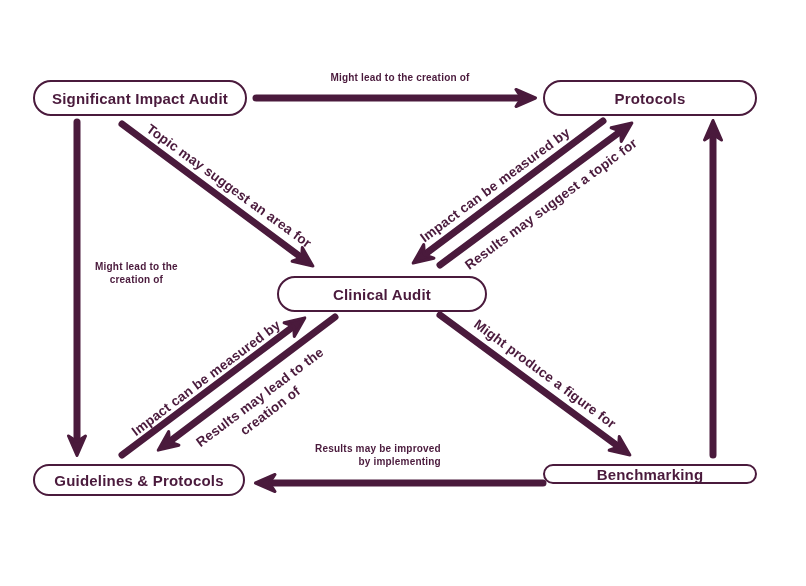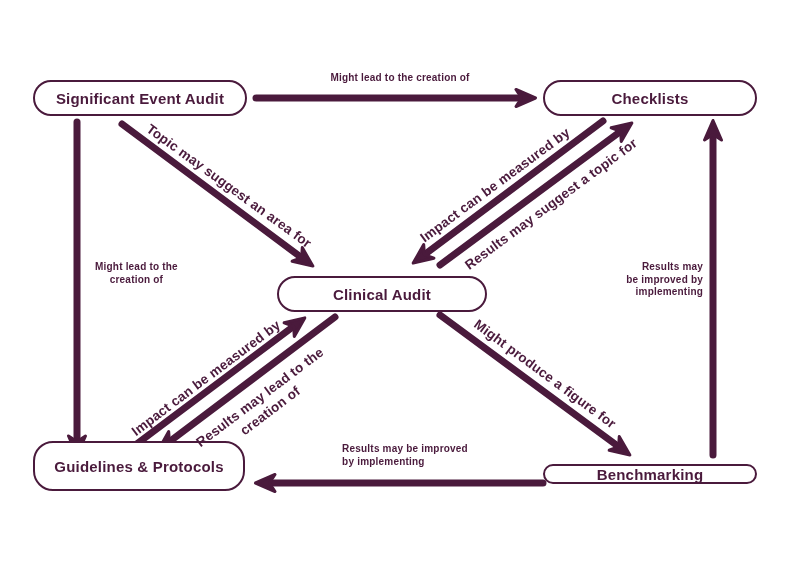--- a/index.html
+++ b/index.html
@@ -26,21 +26,21 @@
     border: 2px solid var(--accent);
     border-radius: 20px;
     font-size: 15px;
     font-weight: 600;
     letter-spacing: 0.2px;
     white-space: nowrap;
   }
   .node-sea          { left: 33px;  top: 80px;  width: 214px; height: 36px; }
   .node-checklists   { left: 543px; top: 80px;  width: 214px; height: 36px; }
   .node-clinical     { left: 277px; top: 276px; width: 210px; height: 36px; }
-  .node-guidelines   { left: 33px;  top: 441px; width: 212px; height: 50px; }
+  .node-guidelines   { left: 33px;  top: 464px; width: 212px; height: 32px; }
   .node-benchmarking { left: 543px; top: 464px; width: 214px; height: 20px; }
   .elabel {
     position: absolute;
     font-size: 10px;
     font-weight: 600;
     letter-spacing: 0.2px;
     line-height: 1.26;
     white-space: pre-line;
     width: max-content;
   }
@@ -51,21 +51,21 @@
   }
   .rot.multi { white-space: pre-line; text-align: center; }
   .lbl-top        { left: 400px; top: 78px; transform: translate(-50%,-50%); white-space: nowrap; }
   .lbl-left       { left: 95px;  top: 261px; text-align: center; }
   .lbl-topic      { left: 229px; top: 186px; transform: translate(-50%,-50%) rotate(36deg); }
   .lbl-impact-up  { left: 495px; top: 185px; transform: translate(-50%,-50%) rotate(-36.5deg); }
   .lbl-results-topic { left: 551px; top: 204px; transform: translate(-50%,-50%) rotate(-36.5deg); }
   .lbl-impact-low { left: 206px; top: 378px; transform: translate(-50%,-50%) rotate(-37deg); }
   .lbl-results-creation { left: 265px; top: 404px; transform: translate(-50%,-50%) rotate(-37deg); }
   .lbl-figure     { left: 545px; top: 374px; transform: translate(-50%,-50%) rotate(36.5deg); }
-  .lbl-bottom     { left: 405px; top: 456px; transform: translate(-50%,-50%); text-align: left; }
+  .lbl-bottom     { left: 378px; top: 456px; transform: translate(-50%,-50%); text-align: right; }
   .lbl-right      { right: 103px; top: 261px; text-align: right; }
 </style>
 </head>
 <body>
 
 <div class="canvas">
 
   <svg class="arrow-layer" viewBox="0 0 806 586" xmlns="http://www.w3.org/2000/svg">
     <defs>
       <marker id="ah" viewBox="0 0 24 24" refX="3" refY="12" markerWidth="24" markerHeight="24" orient="auto" markerUnits="userSpaceOnUse">
@@ -77,35 +77,32 @@
     <line class="arrow" x1="122" y1="124" x2="298" y2="255" marker-end="url(#ah)"></line>
     <line class="arrow" x1="603" y1="121" x2="428" y2="252" marker-end="url(#ah)"></line>
     <line class="arrow" x1="440" y1="265" x2="617" y2="134" marker-end="url(#ah)"></line>
     <line class="arrow" x1="122" y1="455" x2="290" y2="329" marker-end="url(#ah)"></line>
     <line class="arrow" x1="335" y1="317" x2="173" y2="439" marker-end="url(#ah)"></line>
     <line class="arrow" x1="440" y1="315" x2="615" y2="444" marker-end="url(#ah)"></line>
     <line class="arrow" x1="543" y1="483" x2="274" y2="483" marker-end="url(#ah)"></line>
     <line class="arrow" x1="713" y1="455" x2="713" y2="139" marker-end="url(#ah)"></line>
   </svg>
 
-  <div class="node node-sea">Significant Event Audit</div>
-  <div class="node node-checklists">Checklists</div>
+  <div class="node node-sea">Significant Impact Audit</div>
+  <div class="node node-checklists">Protocols</div>
   <div class="node node-clinical">Clinical Audit</div>
   <div class="node node-guidelines">Guidelines &amp; Protocols</div>
   <div class="node node-benchmarking">Benchmarking</div>
 
   <div class="elabel lbl-top">Might lead to the creation of</div>
   <div class="elabel lbl-left">Might lead to the
 creation of</div>
   <div class="elabel rot lbl-topic">Topic may suggest an area for</div>
   <div class="elabel rot lbl-impact-up">Impact can be measured by</div>
   <div class="elabel rot lbl-results-topic">Results may suggest a topic for</div>
   <div class="elabel rot lbl-impact-low">Impact can be measured by</div>
   <div class="elabel rot multi lbl-results-creation">Results may lead to the
 creation of</div>
   <div class="elabel rot lbl-figure">Might produce a figure for</div>
   <div class="elabel lbl-bottom">Results may be improved
 by implementing</div>
-  <div class="elabel lbl-right">Results may
-be improved by
-implementing</div>
 
 </div>
 
 </body></html>

